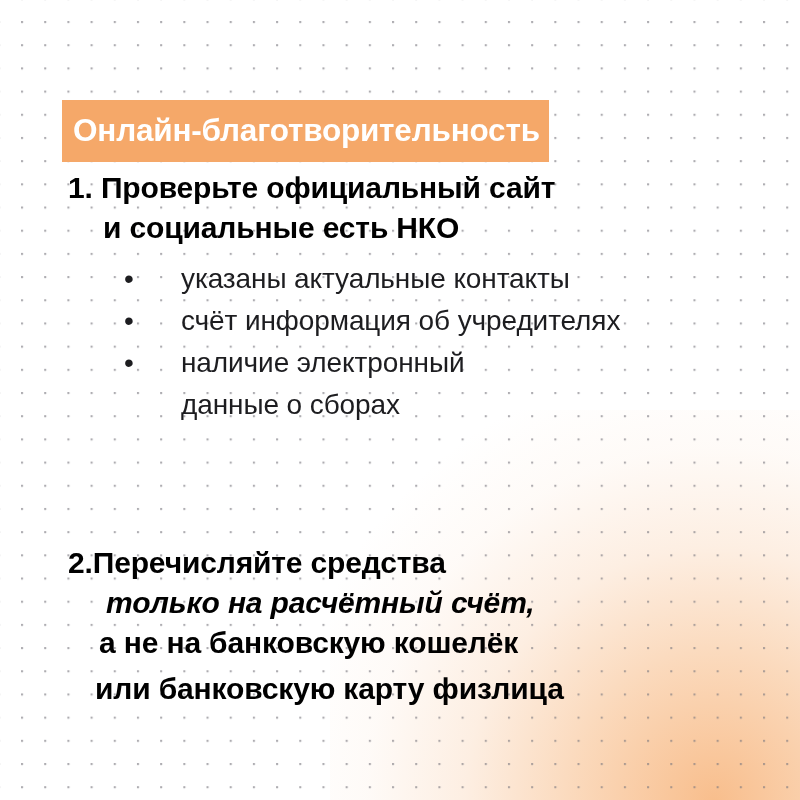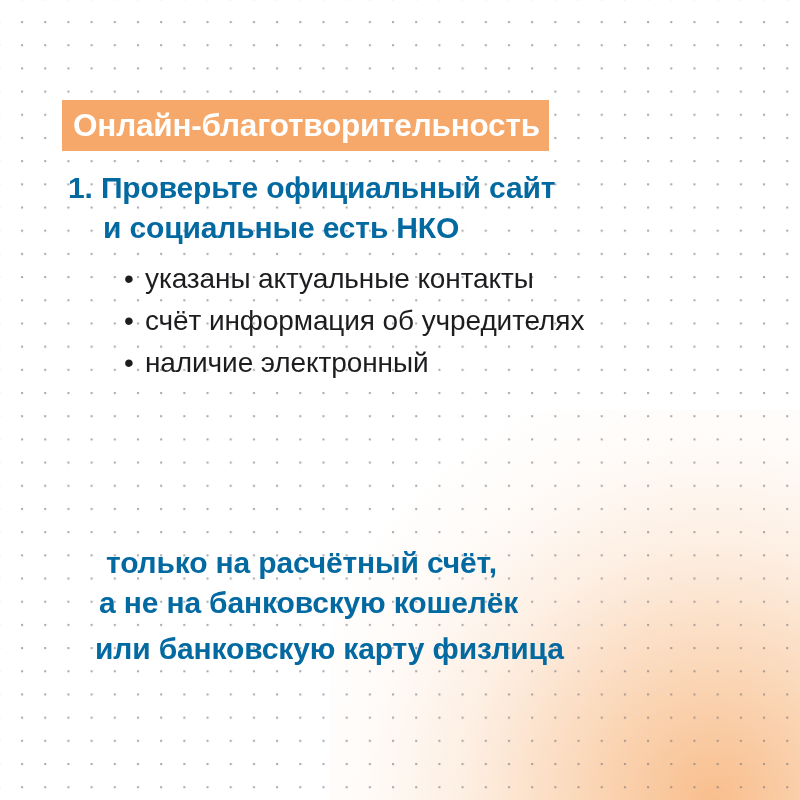--- a/index.html
+++ b/index.html
@@ -59,57 +59,57 @@
     position: relative;
     z-index: 3;
     width: 100%;
     height: 100%;
   }
 
   .title-badge {
     position: absolute;
     left: 62px;
     top: 100px;
-    height: 51px;
+    height: 62px;
     padding: 0 9px 0 11px;
     display: flex;
     align-items: center;
     background: #f5a869;
     color: #ffffff;
     font-size: 31.5px;
     font-weight: 700;
     letter-spacing: -0.2px;
     white-space: nowrap;
     line-height: 1;
   }
 
   .step {
     position: absolute;
-    color: #0369a1;
+    color: #000000;
     font-weight: 700;
     font-size: 30px;
     letter-spacing: -0.15px;
     white-space: nowrap;
     line-height: 40px;
   }
   .step-1 { left: 68px; top: 168px; }
   .step-2 { left: 68px; top: 543px; }
 
   .step .num {
     display: inline-block;
   }
   .step .ln {
     display: block;
     white-space: nowrap;
   }
   .step-1 .ln1 { text-indent: 0; }
   .step-1 .ln2 { padding-left: 35px; }
 
   .step-2 .ln1 { padding-left: 0; }
-  .step-2 .ln2 { padding-left: 38px; }
+  .step-2 .ln2 { padding-left: 38px; font-style: italic; }
   .step-2 .ln3 { padding-left: 31px; }
   .step-2 .ln4 { padding-left: 27px; margin-top: 6px; }
 
   .bullets {
     position: absolute;
     left: 124px;
     top: 258px;
     margin: 0;
     padding: 0;
     list-style: none;
@@ -126,20 +126,21 @@
   .bullets li .dot {
     position: absolute;
     left: 0;
     top: 0;
     line-height: 42px;
     font-size: 28px;
   }
   .bullets li .cont {
     display: block;
     white-space: nowrap;
+    margin-left: 36px;
   }
 </style>
 </head>
 <body>
 
 <div id="poster">
 
   <div class="glow"></div>
   <div class="dotgrid"></div>
 
@@ -159,23 +160,25 @@
         <span class="dot">•</span>
         <span class="cont">указаны актуальные контакты</span>
       </li>
       <li>
         <span class="dot">•</span>
         <span class="cont">счёт информация об учредителях</span>
       </li>
       <li>
         <span class="dot">•</span>
         <span class="cont">наличие электронный</span>
+        <span class="cont">данные о сборах</span>
       </li>
     </ul>
 
     <div class="step step-2">
+      <span class="ln ln1"><span class="num">2.</span><span>Перечисляйте средства</span></span>
       <span class="ln ln2">только на расчётный счёт,</span>
       <span class="ln ln3">а не на банковскую кошелёк</span>
       <span class="ln ln4">или банковскую карту физлица</span>
     </div>
 
   </div>
 </div>
 
 </body></html>

